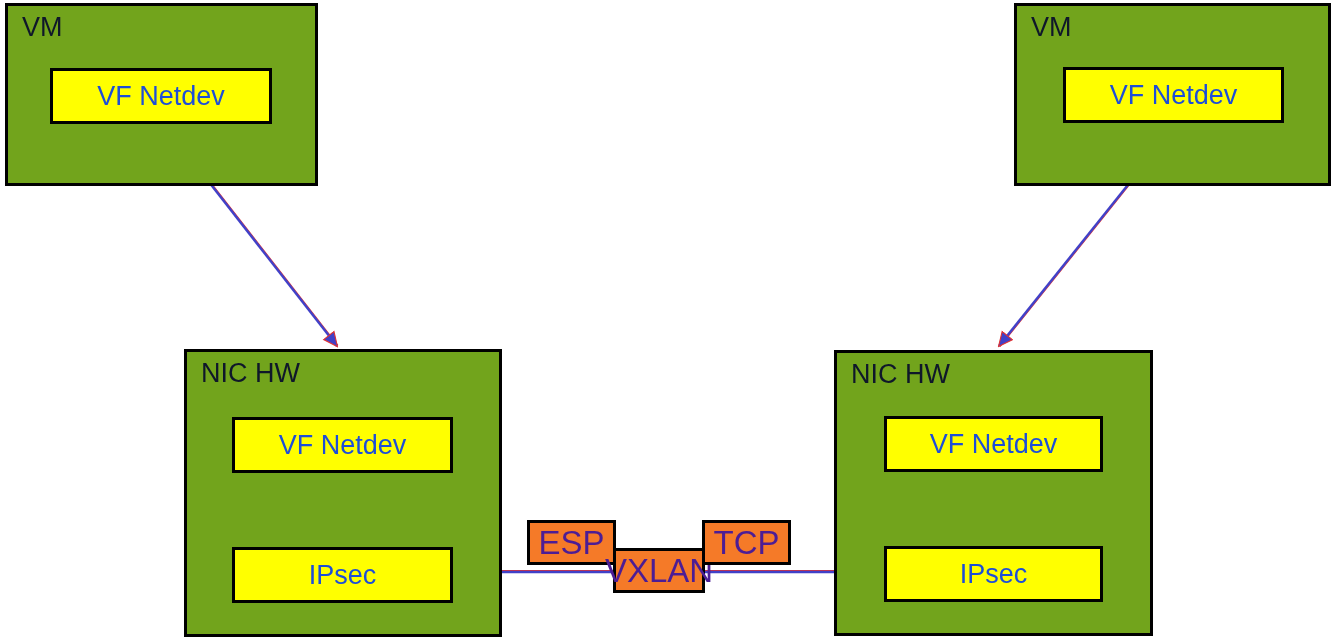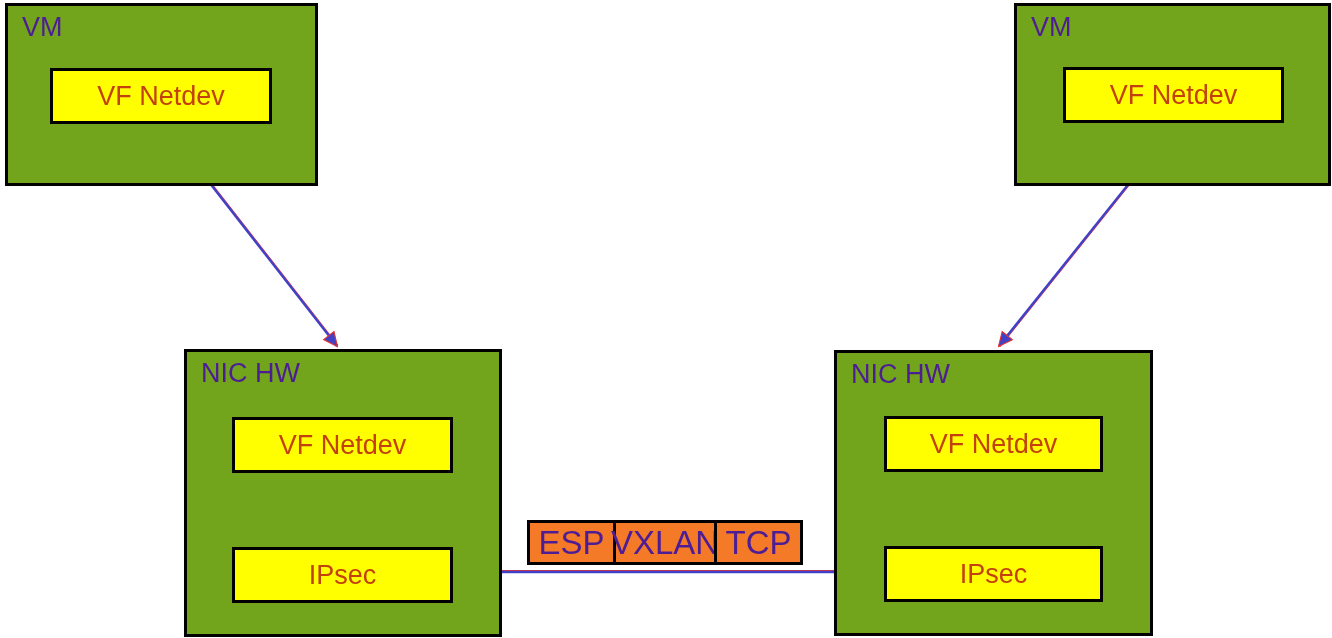--- a/index.html
+++ b/index.html
@@ -15,49 +15,49 @@
     position:absolute;
     background:var(--vm_nic_fill,#72a41c);
     border:3px solid var(--border,#000);
     box-sizing:border-box;
   }
   .node-label{
     position:absolute;
     top:6px;left:14px;
     font-size:27px;
     line-height:30px;
-    color:#4c1d95;
+    color:#0f172a;
     white-space:nowrap;
   }
   .subbox{
     position:absolute;
     background:var(--netdev_fill,#ffff00);
     border:3px solid var(--border,#000);
     box-sizing:border-box;
     display:flex;align-items:center;justify-content:center;
     font-size:27px;
-    color:#c2410c;
+    color:#1d4ed8;
   }
   .packet{
     position:absolute;
     left:527px;top:520px;
     display:flex;
   }
   .packet-seg{
     background:var(--packet_fill,#f57a28);
     border:3px solid var(--border,#000);
     box-sizing:border-box;
     height:45px;
     display:flex;align-items:center;justify-content:center;
     font-size:33px;
     color:#4c1d95;
   }
   .packet-seg + .packet-seg{margin-left:-3px;}
   .seg-esp{width:89px;}
-  .seg-vxlan{width:104px;}
+  .seg-vxlan{width:92px;margin-top:28px;}
   .seg-tcp{width:89px;text-align:center;}
   svg.arrows{
     position:absolute;left:0;top:0;
     width:1332px;height:638px;
     pointer-events:none;
   }
   .shaft{stroke:var(--arrow_primary,#4141c8);stroke-width:2.4;fill:none;}
   .accent{stroke:var(--arrow_accent,#e03232);stroke-width:1.1;fill:none;}
   #ah path{fill:var(--arrow_primary,#4141c8);stroke:var(--arrow_accent,#e03232);stroke-width:0.7;}
 </style>

